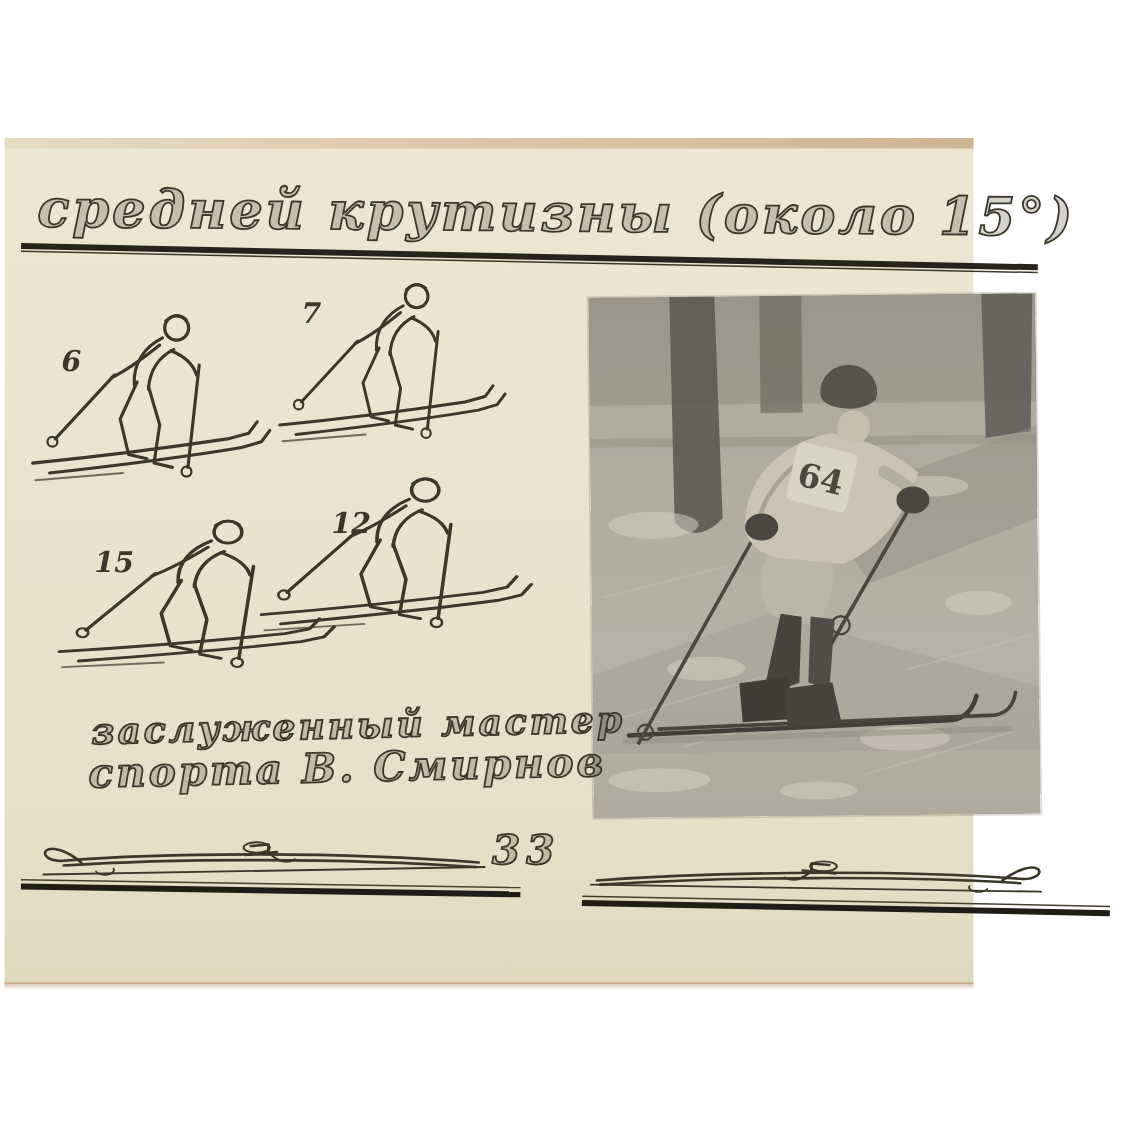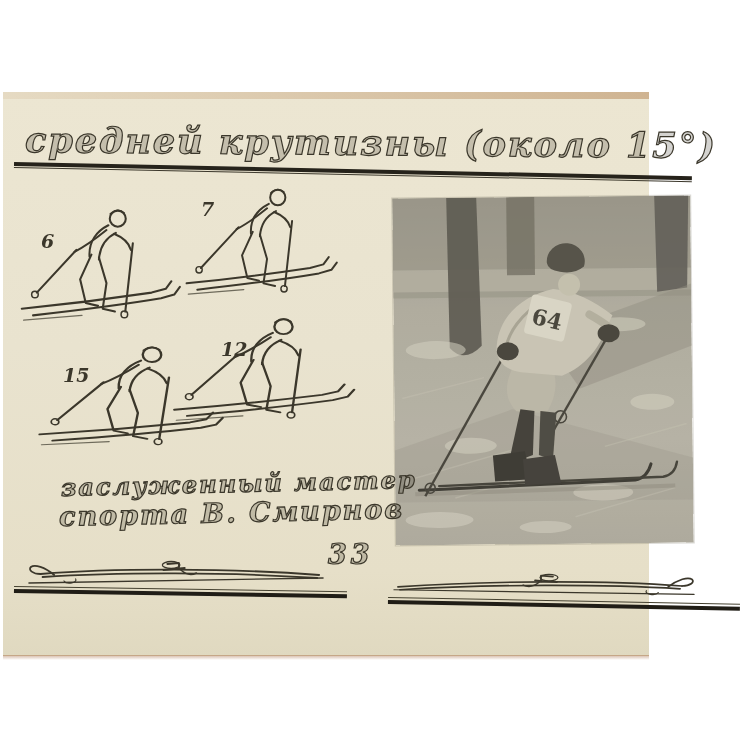--- a/index.html
+++ b/index.html
@@ -42,21 +42,21 @@
     font-style:italic;font-weight:bold;font-size:19px;color:#3b372b;
     white-space:nowrap;
   }
   .caption{
     transform:rotate(-1.3deg);transform-origin:left center;
     letter-spacing:2px;
   }
   .cap1{left:58px;top:381px;font-size:24px;}
   .cap2{left:56px;top:409px;font-size:27px;}
   .pagenum{
-    left:325px;top:447px;font-size:27px;letter-spacing:4px;font-weight:bold;
+    left:325px;top:460px;font-size:27px;letter-spacing:4px;font-weight:bold;
   }
   svg.lineart{overflow:visible;}
   .photo-wrap{
     left:391px;top:105px;width:298px;height:347px;
     transform:rotate(-0.6deg);transform-origin:center center;
     box-shadow:0 0 0 1px rgba(120,115,100,.25);
   }
 </style>
 </head>
 <body>

